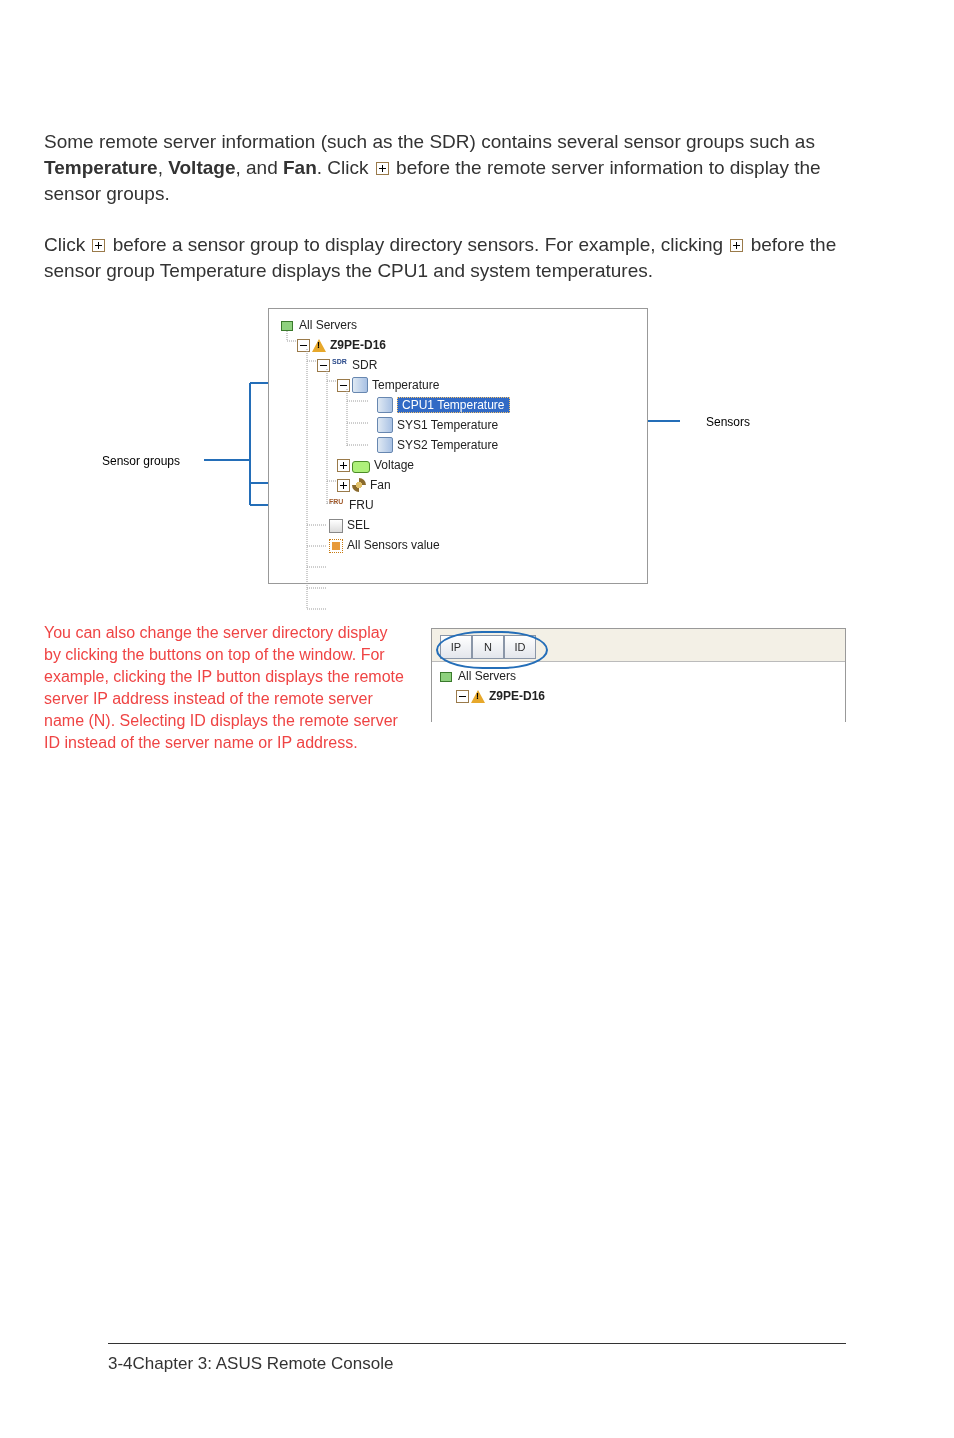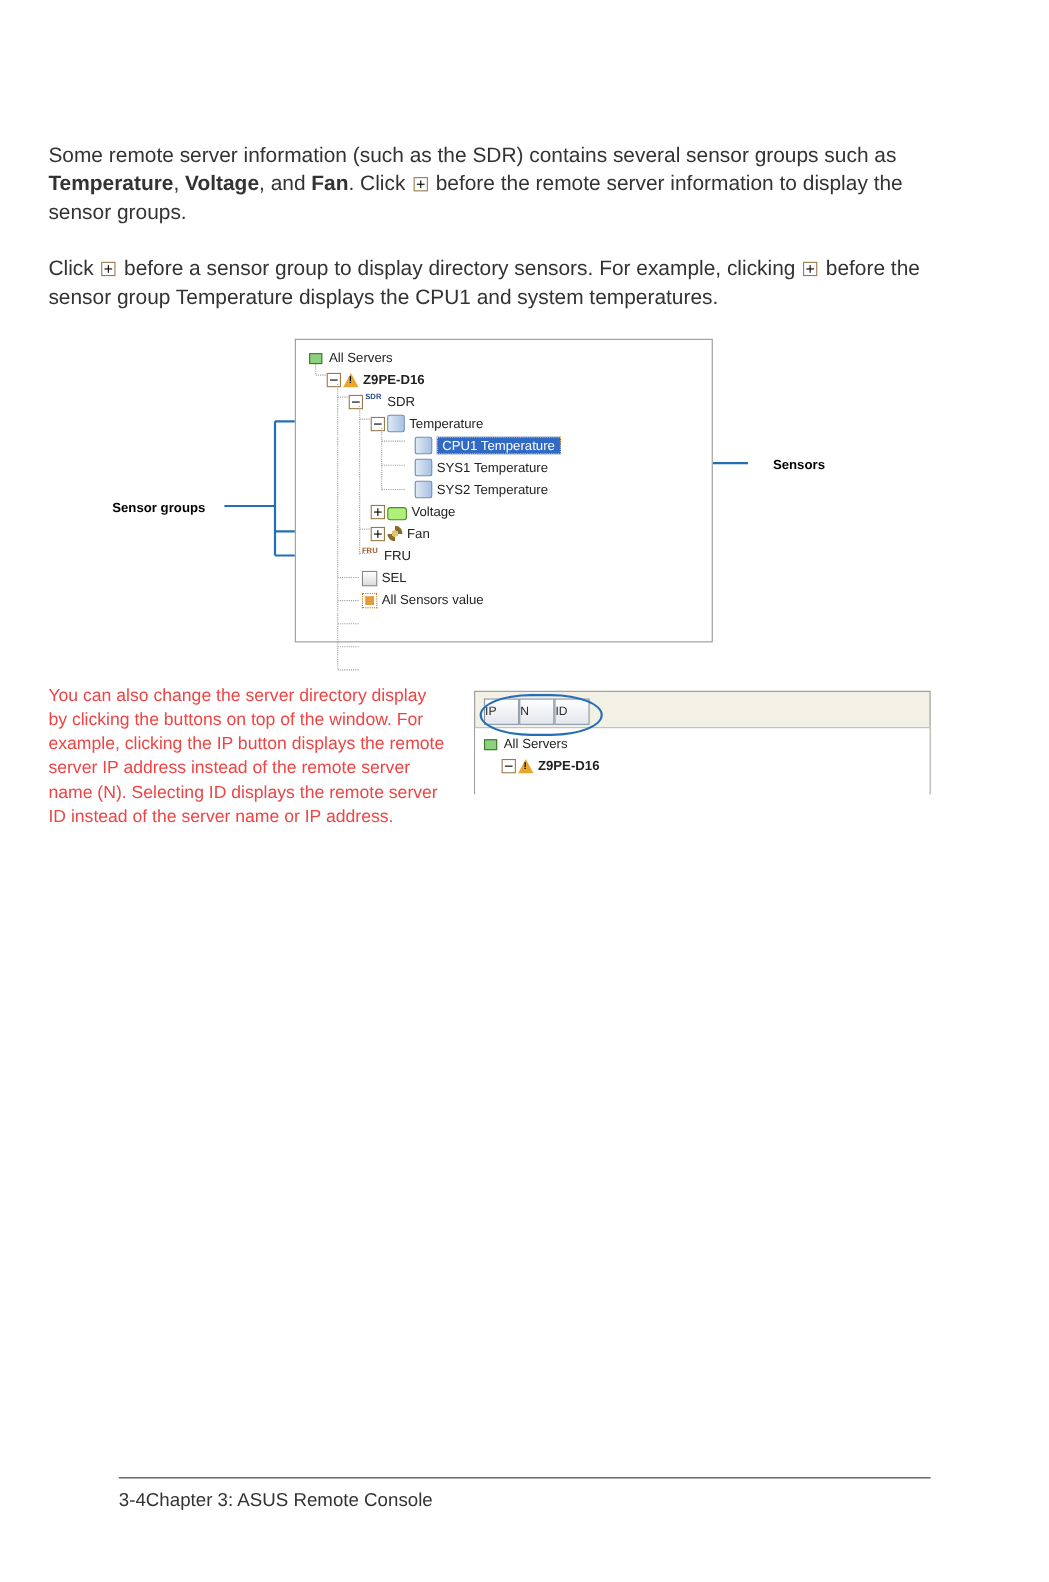--- a/index.html
+++ b/index.html
@@ -23,25 +23,25 @@
   .ic-sdr{font-size:7px;font-weight:bold;color:#2a4a8a;line-height:7px;padding-top:2px}
   .ic-fru{font-size:7px;font-weight:bold;color:#a05a2c;line-height:7px;padding-top:2px}
   .ic-sel{border:1px solid #888;box-sizing:border-box;background:linear-gradient(#fff,#dcdcdc);width:14px;height:14px;margin-top:1px}
   .ic-remc{background:#3a3a3a;border-radius:2px;width:14px;height:11px;margin-top:2px}
   .ic-asv{border:1px dotted #c77a12;box-sizing:border-box;width:14px;height:14px;margin-top:1px}
   .ic-asv::after{content:"";display:block;width:8px;height:8px;margin:2px auto;background:#e79a3c}
   .sel{background:#316ac5;color:#fff;border:1px dotted #f5c36c;padding:0 4px;display:inline-block}
   .bold{font-weight:bold}
   .tree-network{position:absolute;pointer-events:none;left:0;top:0}
   .diagram{position:relative;width:650px;margin:4px auto 38px auto}
-  .label-left{position:absolute;font-size:12px;font-weight:bold;color:#000}
+  .label-left{position:absolute;font-size:12px;font-weight:normal;color:#000}
   .bottom-flex{display:flex;gap:24px}
   .bottom-text{flex:0 0 363px;font-size:16px;line-height:1.38;color:#ef4444}
   .small-panel{flex:1;border:1px solid #999;background:#f3f0e6;height:92px;position:relative;margin-top:6px;font-family:Tahoma,Arial,sans-serif;font-size:12px;color:#222}
-  .tab{display:inline-flex;align-items:center;justify-content:flex-start;width:30px;height:22px;border:1px solid #8a96a8;background:linear-gradient(#fff,#e3e6ec);margin-top:6px;margin-left:0;font-size:11px;color:#2a2a2a}
+  .tab{display:inline-flex;align-items:center;justify-content:center;width:30px;height:22px;border:1px solid #8a96a8;background:linear-gradient(#fff,#e3e6ec);margin-top:6px;margin-left:0;font-size:11px;color:#2a2a2a}
   .tabs{display:flex;padding-left:8px;gap:0}
   .oval{position:absolute;border:2px solid #246eb8;border-radius:50%/60%;width:108px;height:34px;left:4px;top:2px;pointer-events:none}
   .footer{position:absolute;left:108px;right:108px;bottom:64px;border-top:1px solid #333;padding-top:10px;display:flex;justify-content:flex-start;font-size:17px;color:#333}
 </style>
 </head>
 <body>
 
 <div class="page">
 
   <p class="body-text">

